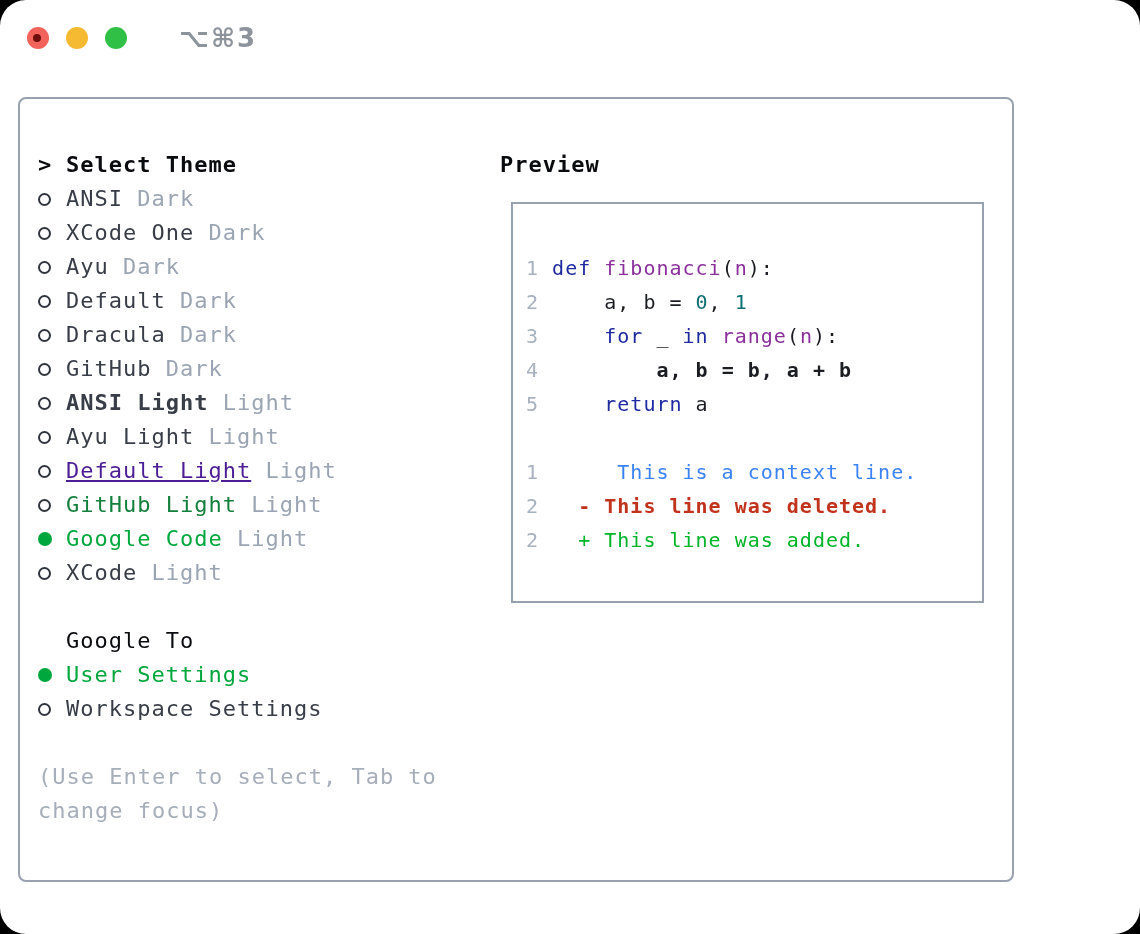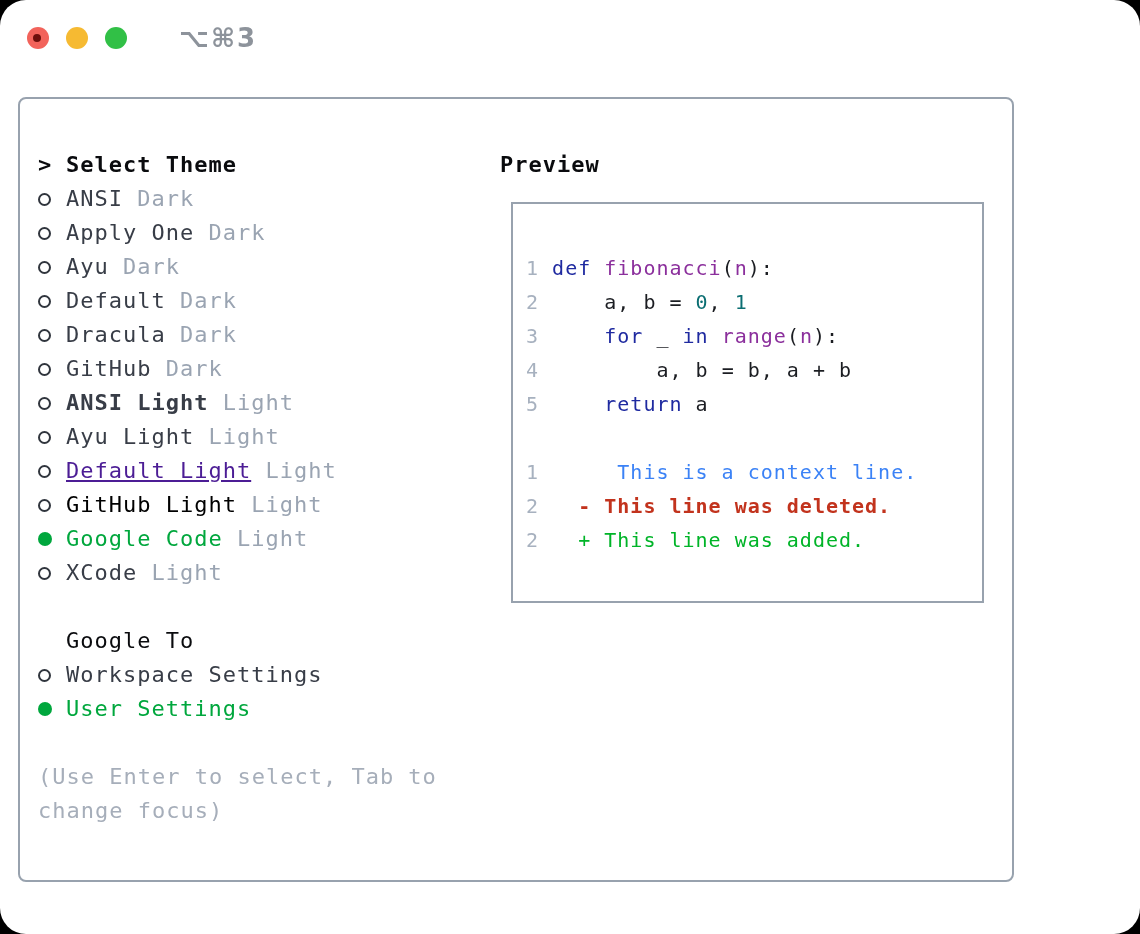--- a/index.html
+++ b/index.html
@@ -60,52 +60,52 @@
 
   <div class="panel"></div>
 
   <div class="left-col tui">
     <div class="row">
       <span class="marker prompt">&gt;</span>
       <span class="list-title">Select Theme</span>
     </div>
     <div id="theme-list">
         <div class="row"><span class="marker"><span class="radio"></span></span><span style="color: rgb(56, 61, 71);">ANSI</span><span style="color: rgb(154, 164, 178);"> Dark</span></div>
-        <div class="row"><span class="marker"><span class="radio"></span></span><span style="color: rgb(56, 61, 71);">Apply One</span><span style="color: rgb(154, 164, 178);"> Dark</span></div>
+        <div class="row"><span class="marker"><span class="radio"></span></span><span style="color: rgb(56, 61, 71);">XCode One</span><span style="color: rgb(154, 164, 178);"> Dark</span></div>
         <div class="row"><span class="marker"><span class="radio"></span></span><span style="color: rgb(56, 61, 71);">Ayu</span><span style="color: rgb(154, 164, 178);"> Dark</span></div>
         <div class="row"><span class="marker"><span class="radio"></span></span><span style="color: rgb(56, 61, 71);">Default</span><span style="color: rgb(154, 164, 178);"> Dark</span></div>
         <div class="row"><span class="marker"><span class="radio"></span></span><span style="color: rgb(56, 61, 71);">Dracula</span><span style="color: rgb(154, 164, 178);"> Dark</span></div>
         <div class="row"><span class="marker"><span class="radio"></span></span><span style="color: rgb(56, 61, 71);">GitHub</span><span style="color: rgb(154, 164, 178);"> Dark</span></div>
         <div class="row"><span class="marker"><span class="radio"></span></span><span style="color: rgb(56, 61, 71); font-weight: bold;">ANSI Light</span><span style="color: rgb(154, 164, 178);"> Light</span></div>
         <div class="row"><span class="marker"><span class="radio"></span></span><span style="color: rgb(56, 61, 71);">Ayu Light</span><span style="color: rgb(154, 164, 178);"> Light</span></div>
         <div class="row"><span class="marker"><span class="radio"></span></span><span style="color: #4c1d95; text-decoration: underline;">Default Light</span><span style="color: rgb(154, 164, 178);"> Light</span></div>
-        <div class="row"><span class="marker"><span class="radio"></span></span><span style="color: #000000;">GitHub Light</span><span style="color: rgb(154, 164, 178);"> Light</span></div>
+        <div class="row"><span class="marker"><span class="radio"></span></span><span style="color: #15803d;">GitHub Light</span><span style="color: rgb(154, 164, 178);"> Light</span></div>
         <div class="row"><span class="marker"><span class="radio on" style="background: rgb(0, 167, 61);"></span></span><span style="color: rgb(0, 167, 61);">Google Code</span><span style="color: rgb(154, 164, 178);"> Light</span></div>
         <div class="row"><span class="marker"><span class="radio"></span></span><span style="color: rgb(56, 61, 71);">XCode</span><span style="color: rgb(154, 164, 178);"> Light</span></div>
       </div>
     <div class="spacer"></div>
     <div class="row">
       <span class="marker"></span>
       <span class="section-title">Google To</span>
     </div>
     <div id="apply-list">
+        <div class="row"><span class="marker"><span class="radio on" style="background: rgb(0, 167, 61);"></span></span><span style="color: rgb(0, 167, 61);">User Settings</span></div>
         <div class="row"><span class="marker"><span class="radio"></span></span><span style="color: rgb(56, 61, 71);">Workspace Settings</span></div>
-        <div class="row"><span class="marker"><span class="radio on" style="background: rgb(0, 167, 61);"></span></span><span style="color: rgb(0, 167, 61);">User Settings</span></div>
       </div>
     <div class="spacer"></div>
     <div class="help" id="help-text" style="color: rgb(166, 174, 186);">(Use Enter to select, Tab to change focus)</div>
   </div>
 
   <div class="preview-title tui">Preview</div>
   <div class="preview-box" id="preview-box">
       <div class="pline"></div>
       <div class="pline"><span style="color: rgb(167, 177, 191);">1 </span><span style="color: rgb(31, 42, 160);">def </span><span style="color: rgb(139, 47, 156);">fibonacci</span><span style="color: rgb(27, 29, 34);">(</span><span style="color: rgb(139, 47, 156);">n</span><span style="color: rgb(27, 29, 34);">):</span></div>
       <div class="pline"><span style="color: rgb(167, 177, 191);">2 </span><span style="color: rgb(27, 29, 34);">    a, b = </span><span style="color: rgb(11, 110, 114);">0</span><span style="color: rgb(27, 29, 34);">, </span><span style="color: rgb(11, 110, 114);">1</span></div>
       <div class="pline"><span style="color: rgb(167, 177, 191);">3 </span><span style="color: rgb(27, 29, 34);">    </span><span style="color: rgb(31, 42, 160);">for</span><span style="color: rgb(27, 29, 34);"> _ </span><span style="color: rgb(31, 42, 160);">in</span><span style="color: rgb(27, 29, 34);"> </span><span style="color: rgb(139, 47, 156);">range</span><span style="color: rgb(27, 29, 34);">(</span><span style="color: rgb(139, 47, 156);">n</span><span style="color: rgb(27, 29, 34);">):</span></div>
-      <div class="pline"><span style="color: rgb(167, 177, 191);">4 </span><span style="color: rgb(27, 29, 34);">        a, b = b, a + b</span></div>
+      <div class="pline"><span style="color: rgb(167, 177, 191);">4 </span><span style="color: rgb(27, 29, 34); font-weight: bold;">        a, b = b, a + b</span></div>
       <div class="pline"><span style="color: rgb(167, 177, 191);">5 </span><span style="color: rgb(27, 29, 34);">    </span><span style="color: rgb(31, 42, 160);">return</span><span style="color: rgb(27, 29, 34);"> a</span></div>
       <div class="pline"></div>
       <div class="pline"><span style="color: rgb(167, 177, 191);">1</span><span style="color: #3b82f6;">      This is a context line.</span></div>
       <div class="pline"><span style="color: rgb(167, 177, 191);">2</span><span style="color: rgb(194, 51, 29); font-weight: bold;">   - This line was deleted.</span></div>
       <div class="pline"><span style="color: rgb(167, 177, 191);">2</span><span style="color: rgb(0, 180, 40);">   + This line was added.</span></div>
     </div>
 
 </div>
 
 </body></html>

